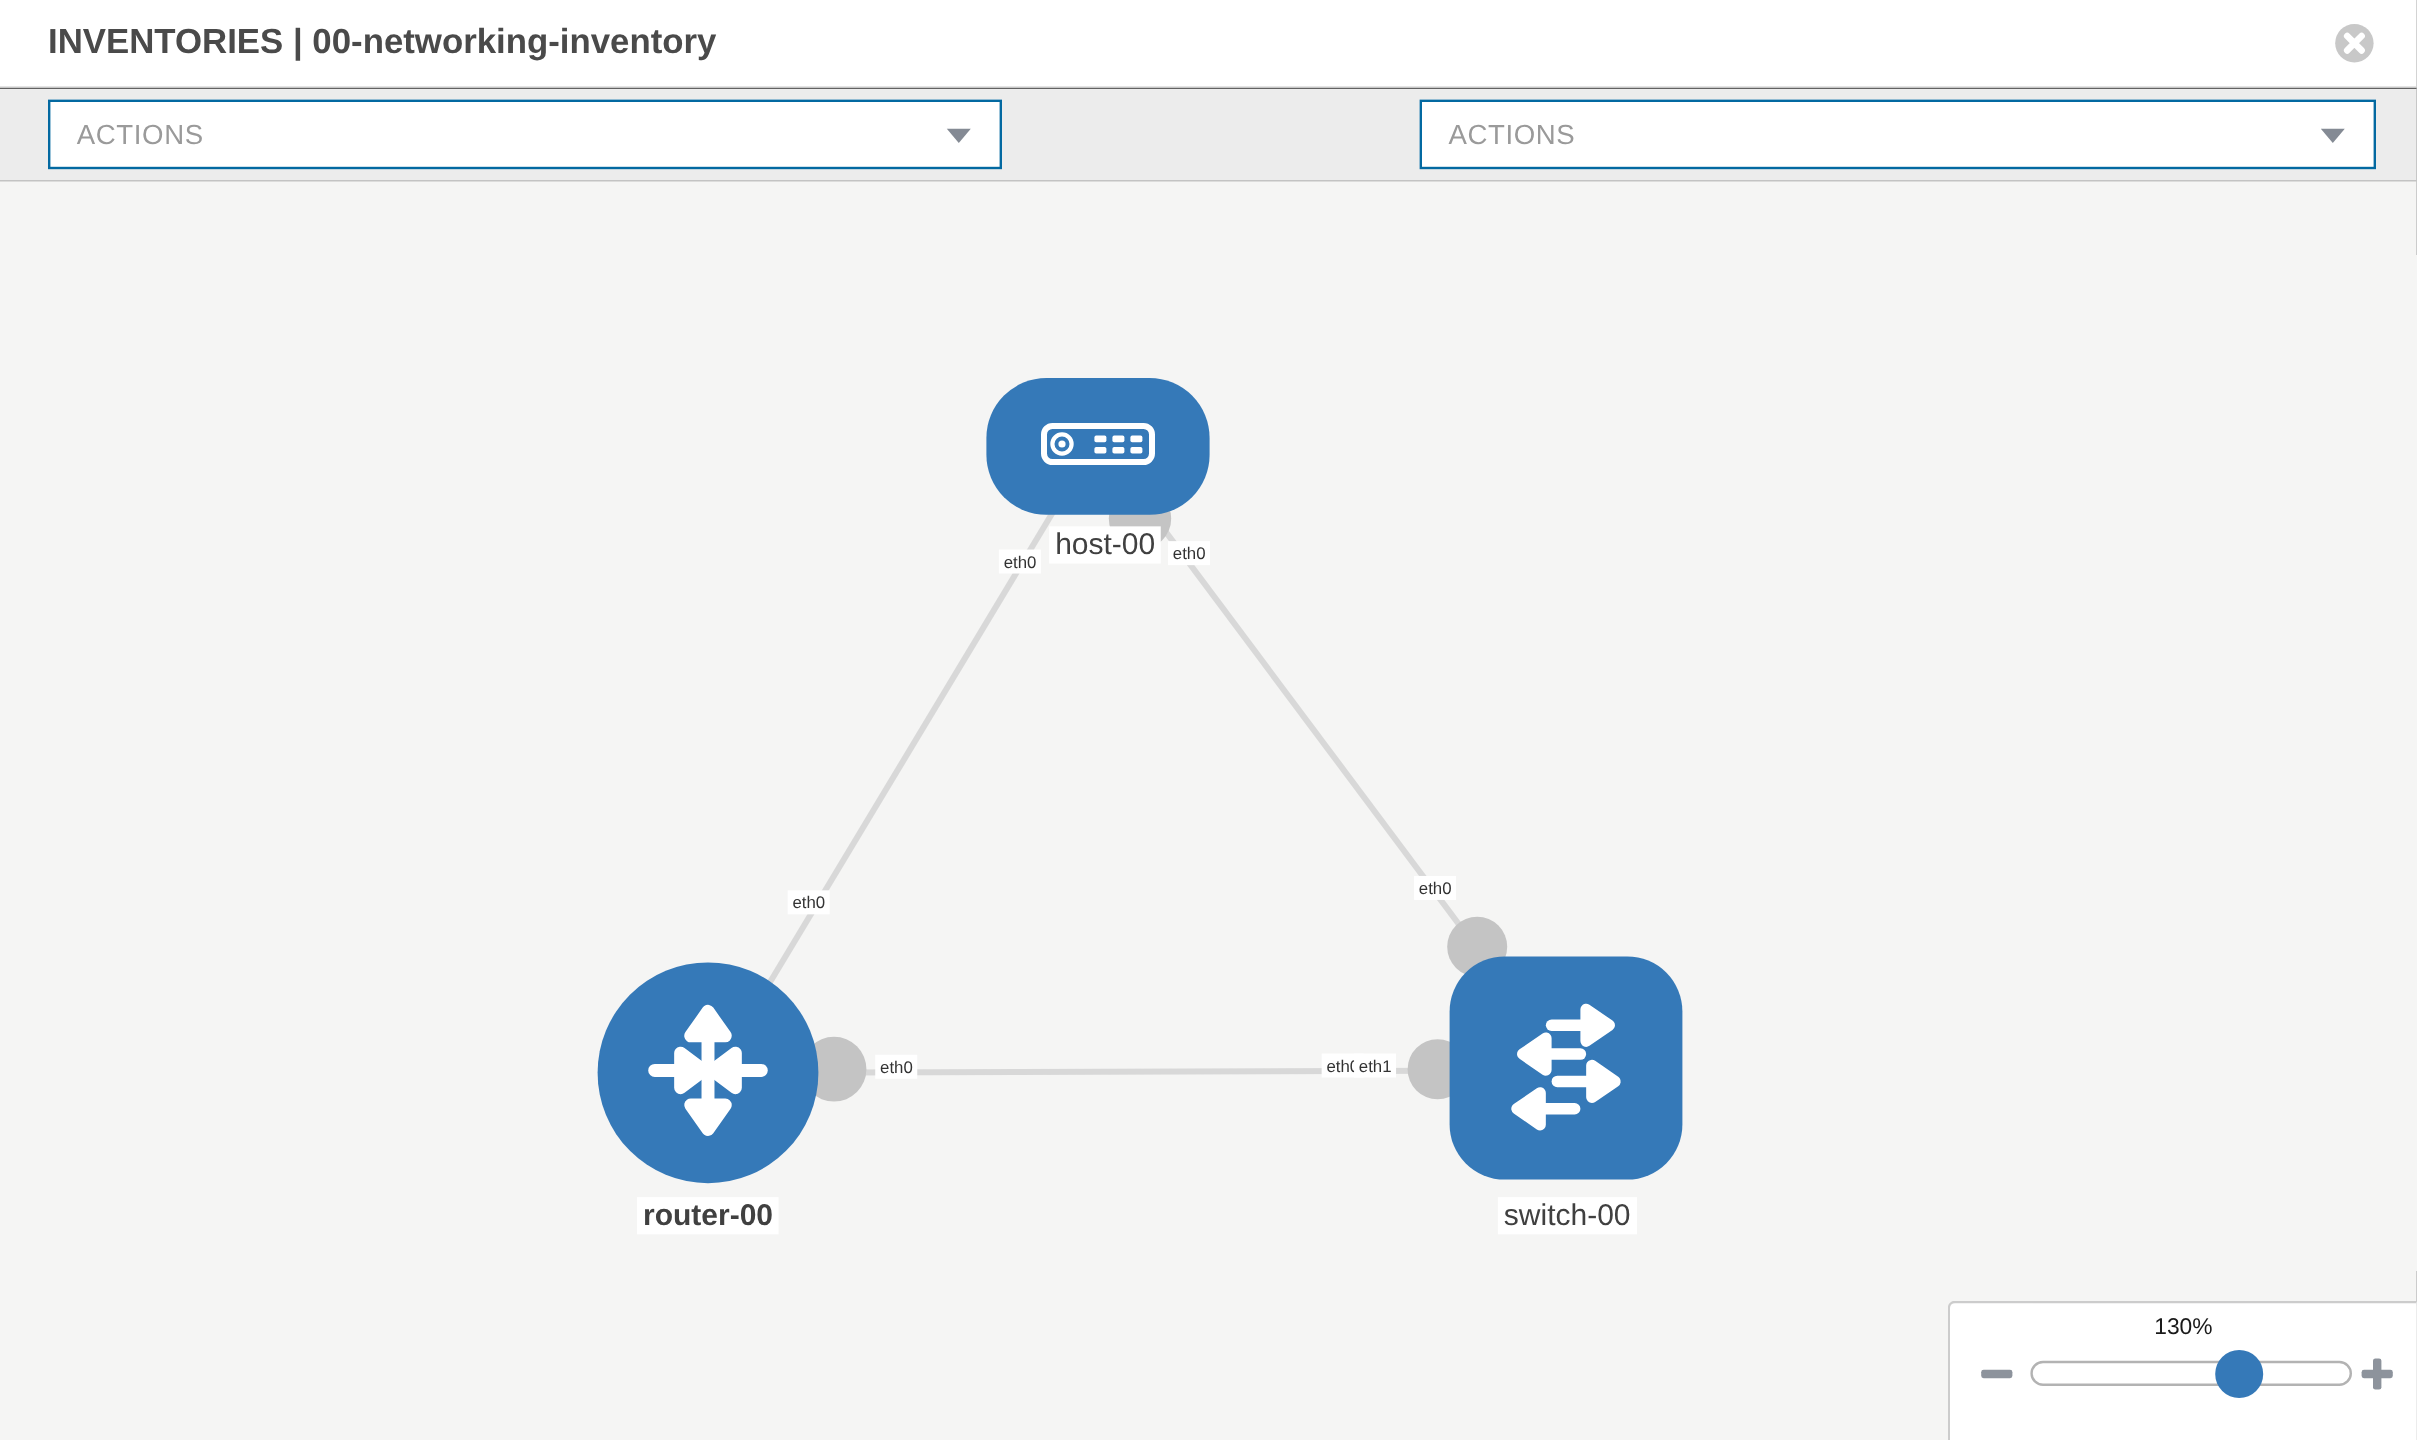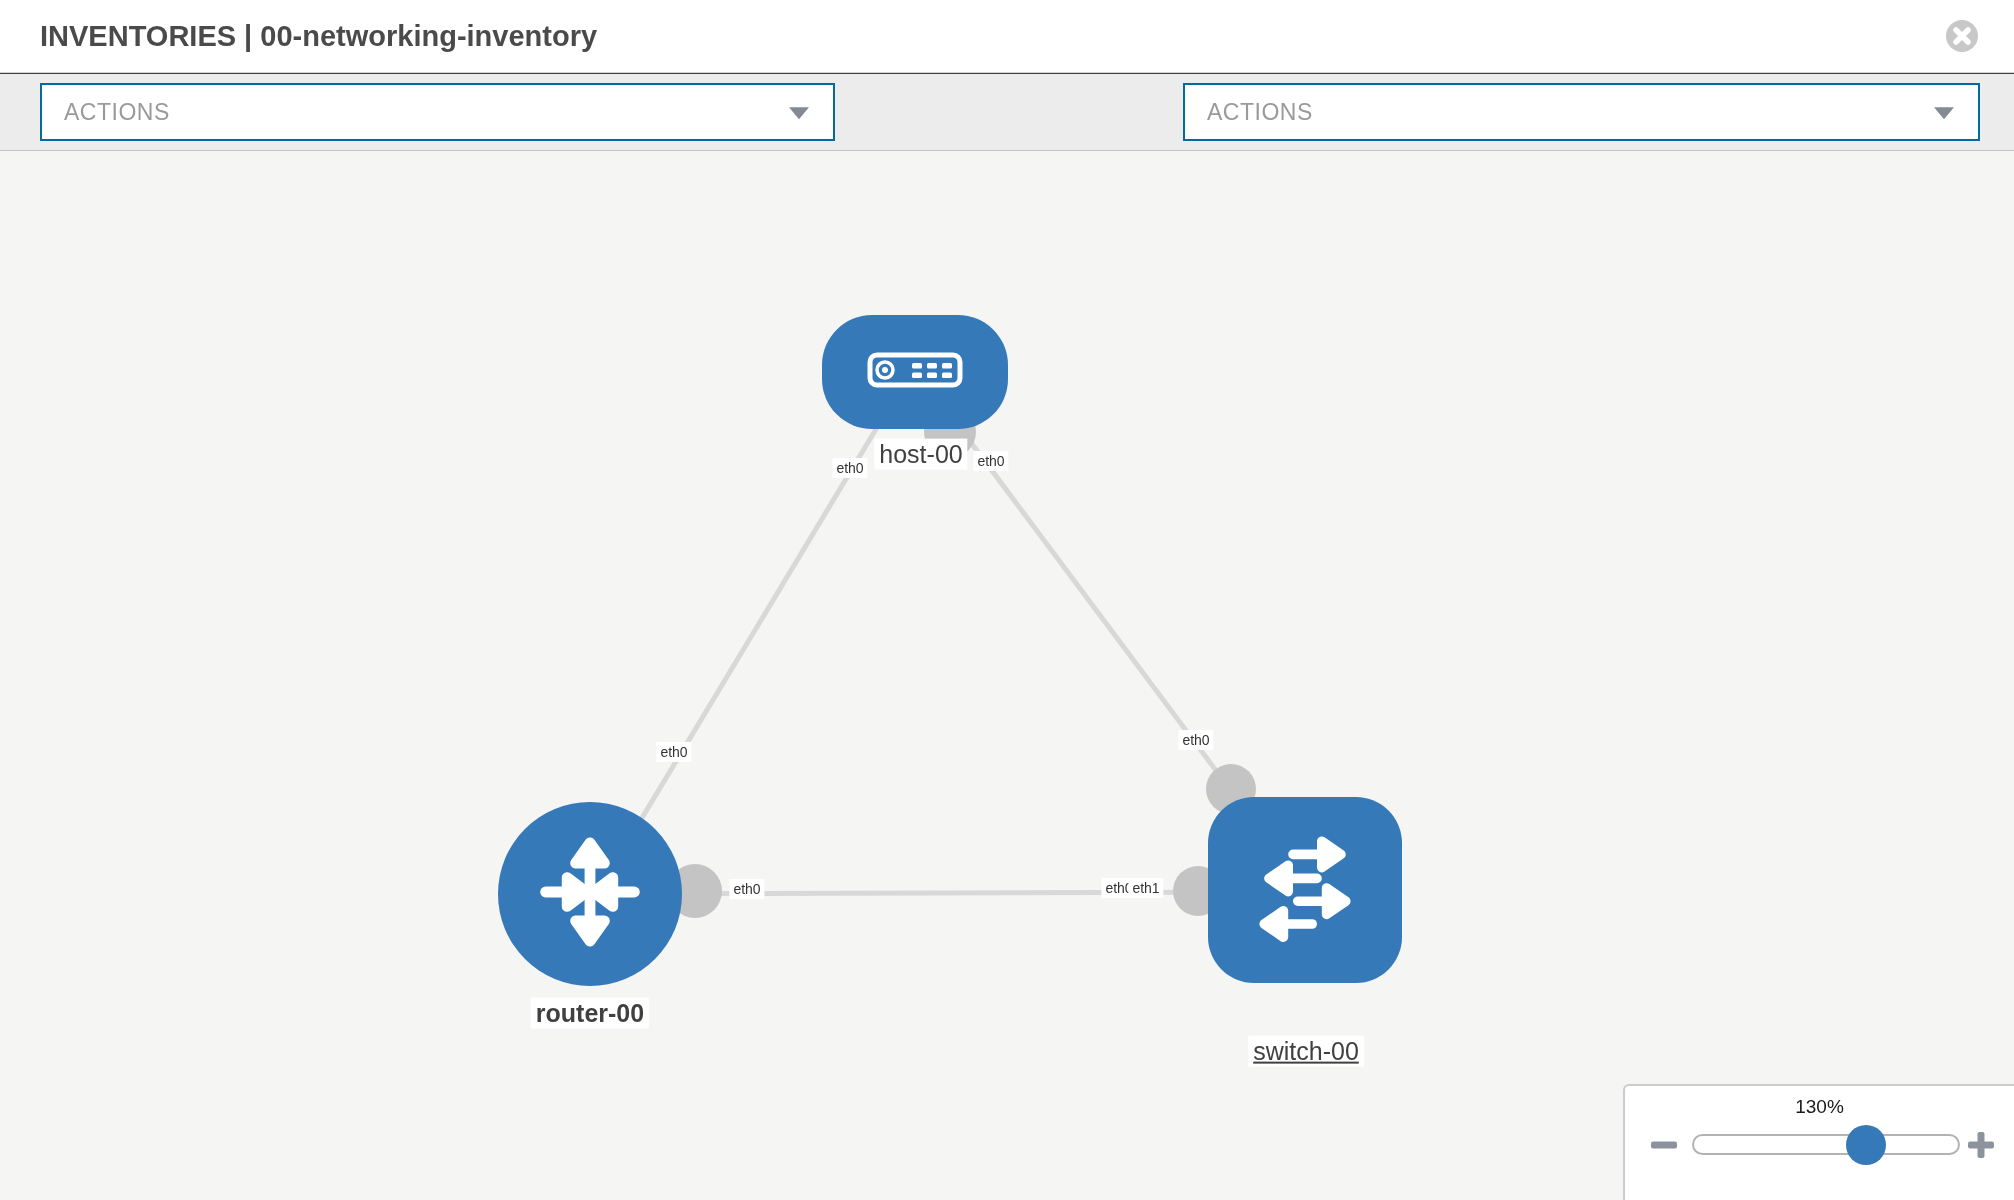--- a/index.html
+++ b/index.html
@@ -161,21 +161,21 @@
             <path d="M84 61 L68 50 L68 72 Z"></path>
             <line x1="56" y1="80" x2="30" y2="80"></line>
             <path d="M16 80 L32 69 L32 91 Z"></path>
           </g>
         </svg>
       </span>
     </div>
 
     <div class="chip node-label" style="left:921px; top:303px;">host-00</div>
     <div class="chip node-label" style="left:590px; top:862px;font-weight:bold;">router-00</div>
-    <div class="chip node-label" style="left:1306px; top:900px;text-decoration:underline;">switch-00</div>
+    <div class="chip node-label" style="left:1306px; top:862px;">switch-00</div>
 
     <div class="chip if-label" style="left:850px;  top:317px;">eth0</div>
     <div class="chip if-label" style="left:991px;  top:310px;">eth0</div>
     <div class="chip if-label" style="left:674px;  top:601px;">eth0</div>
     <div class="chip if-label" style="left:1196px; top:589px;">eth0</div>
     <div class="chip if-label" style="left:747px;  top:738px;">eth0</div>
     <div class="chip if-label" style="left:1119px; top:737px;">eth0</div>
     <div class="chip if-label over" style="left:1146px; top:737px;">eth1</div>
   </div>
 

